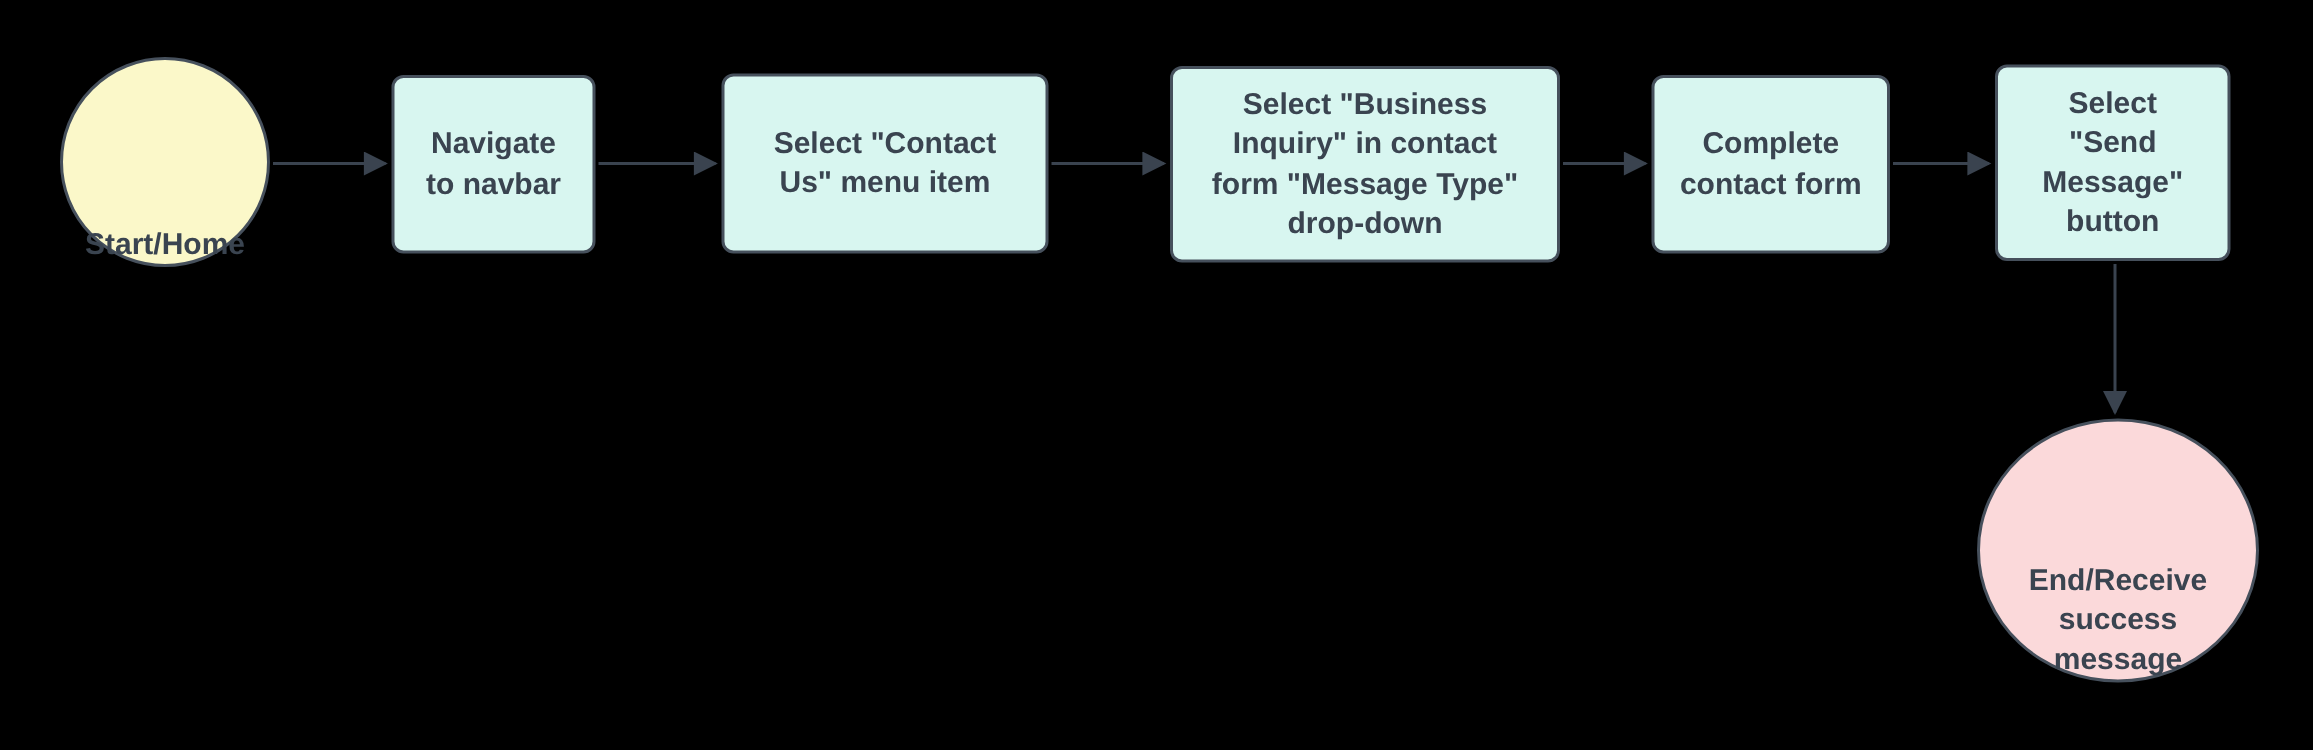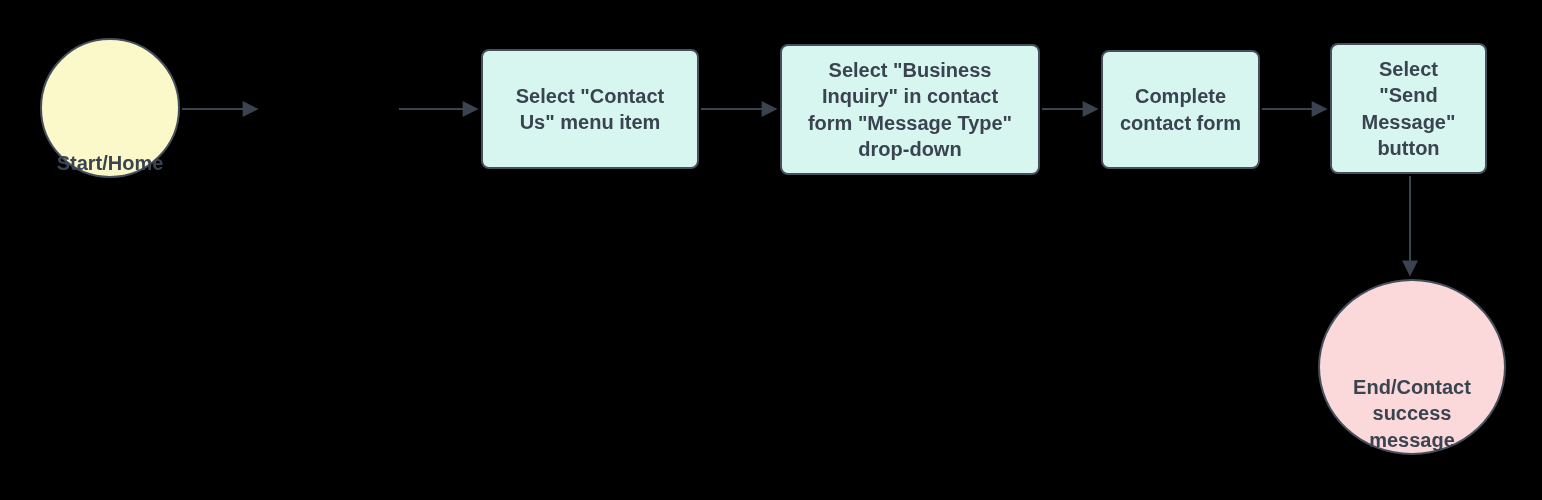--- a/index.html
+++ b/index.html
@@ -76,20 +76,24 @@
     <line x1="701" y1="109" x2="776" y2="109" stroke="var(--arrow)" stroke-width="2" marker-end="url(#arrowhead)"></line>
     <line x1="1042" y1="109" x2="1097" y2="109" stroke="var(--arrow)" stroke-width="2" marker-end="url(#arrowhead)"></line>
     <line x1="1262" y1="109" x2="1326" y2="109" stroke="var(--arrow)" stroke-width="2" marker-end="url(#arrowhead)"></line>
     <line x1="1410" y1="176" x2="1410" y2="275" stroke="var(--arrow)" stroke-width="2" marker-end="url(#arrowhead)"></line>
   </svg>
 
   <div id="node-start" class="node circle start">
     <span>Start/Home</span>
   </div>
 
+  <div id="node-step1" class="node rect">
+    <span>Navigate
+to navbar</span>
+  </div>
 
   <div id="node-step2" class="node rect">
     <span>Select "Contact
 Us" menu item</span>
   </div>
 
   <div id="node-step3" class="node rect">
     <span>Select "Business
 Inquiry" in contact
 form "Message Type"
@@ -102,18 +106,18 @@
   </div>
 
   <div id="node-step5" class="node rect">
     <span>Select
 "Send
 Message"
 button</span>
   </div>
 
   <div id="node-end" class="node circle end">
-    <span>End/Contact
+    <span>End/Receive
 success
 message</span>
   </div>
 
 </div>
 
 </body></html>

